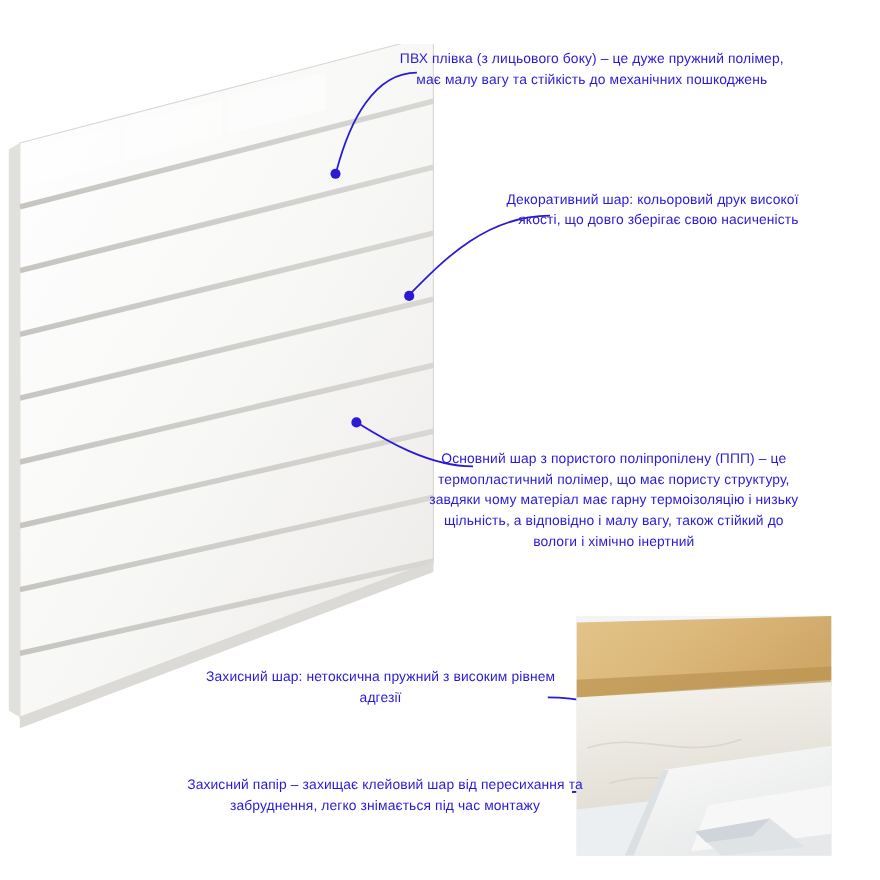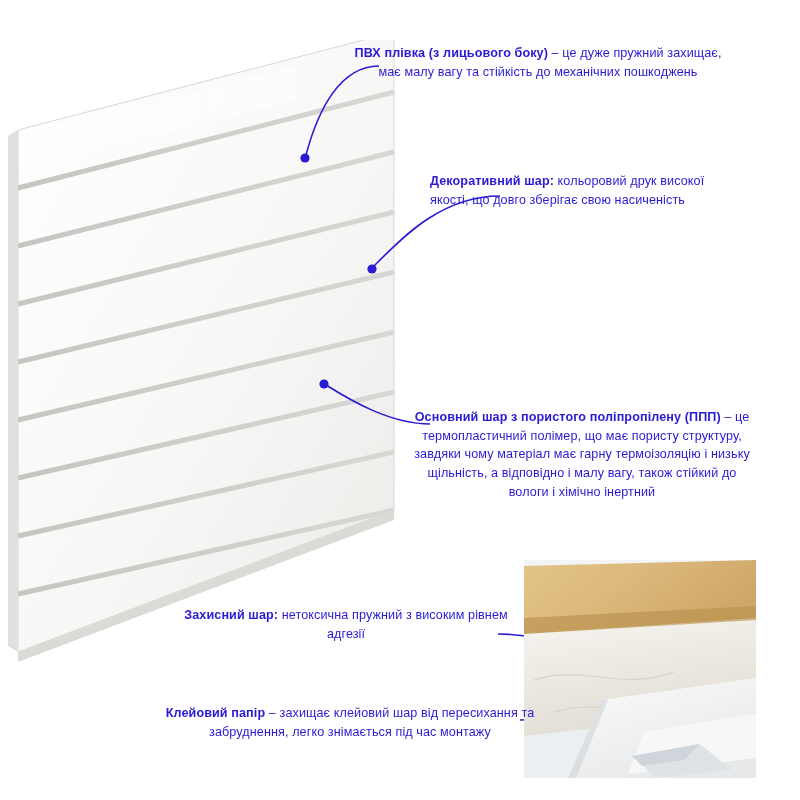--- a/index.html
+++ b/index.html
@@ -28,28 +28,28 @@
 
   
   .annot {
     position: absolute;
     color: #2a1ad6;
     font-size: 12.6px;
     line-height: 1.48;
     letter-spacing: 0.1px;
   }
   .annot b {
-    font-weight: bold;
+    font-weight: normal;
   }
   .a-center { text-align: center; }
-  .a-right  { }
+  .a-right  { text-align: right; }
 
   #annot-pvc    { left: 352px; top: 44px;  width: 372px; }
   #annot-decor  { left: 430px; top: 172px; width: 296px; }
-  #annot-core   { left: 412px; top: 408px; width: 340px; }
+  #annot-core   { left: 388px; top: 408px; width: 340px; }
   #annot-glue   { left: 178px; top: 606px; width: 336px; }
   #annot-paper  { left: 150px; top: 704px; width: 400px; }
 
   
   .leaders {
     position: absolute;
     left: 0; top: 0;
     width: 800px; height: 800px;
     pointer-events: none;
   }
@@ -212,32 +212,32 @@
       <polygon points="120,172 232,154 232,198 104,214" fill="#f7f7f7"></polygon>
 
       <polygon points="108,196 176,184 208,210 132,218" fill="#dfe3e6"></polygon>
       <polygon points="108,196 176,184 160,200 118,206" fill="#cfd5da"></polygon>
 
       <polygon points="44,218 78,140 84,140 52,218" fill="#d4d8db" opacity="0.7"></polygon>
     </svg>
   </div>
 
   <div class="annot a-center" id="annot-pvc">
-    <b>ПВХ плівка (з лицьового боку)</b><span> – </span><span>це дуже пружний захищає, має малу вагу та стійкість до механічних пошкоджень</span>
+    <b>ПВХ плівка (з лицьового боку)</b><span> – </span><span>це дуже пружний полімер, має малу вагу та стійкість до механічних пошкоджень</span>
   </div>
 
   <div class="annot a-right" id="annot-decor">
     <b>Декоративний шар:</b><span> </span><span>кольоровий друк високої якості, що довго зберігає свою насиченість</span>
   </div>
 
   <div class="annot a-center" id="annot-core">
     <b>Основний шар з пористого поліпропілену (ППП)</b><span> – </span><span>це термопластичний полімер, що має пористу структуру, завдяки чому матеріал має гарну термоізоляцію і низьку щільність, а відповідно і малу вагу, також стійкий до вологи і хімічно інертний</span>
   </div>
 
   <div class="annot a-center" id="annot-glue">
     <b>Захисний шар:</b><span> </span><span>нетоксична пружний з високим рівнем адгезії</span>
   </div>
 
   <div class="annot a-center" id="annot-paper">
-    <b>Клейовий папір</b><span> – </span><span>захищає клейовий шар від пересихання та забруднення, легко знімається під час монтажу</span>
+    <b>Захисний папір</b><span> – </span><span>захищає клейовий шар від пересихання та забруднення, легко знімається під час монтажу</span>
   </div>
 
 </div>
 
 </body></html>

